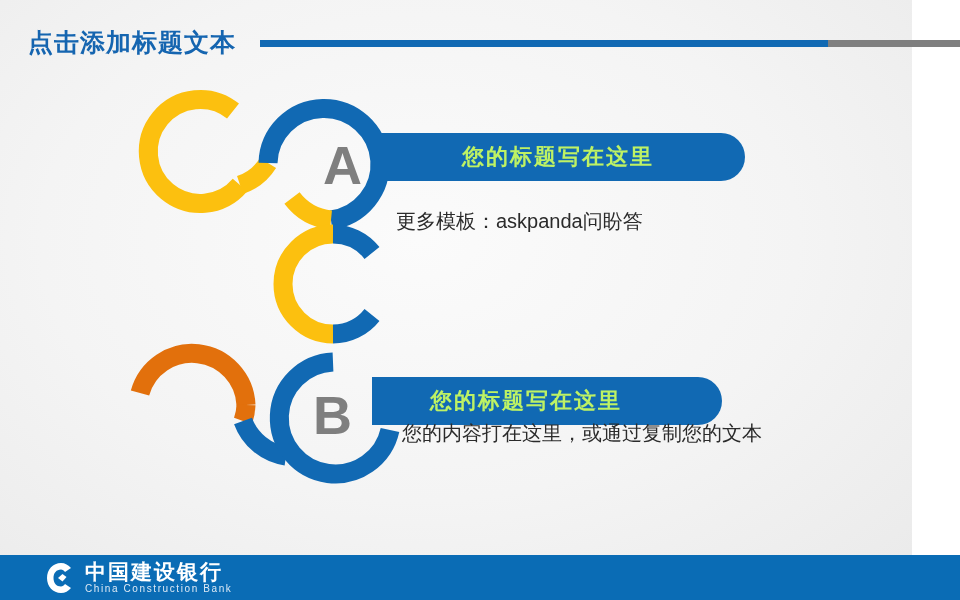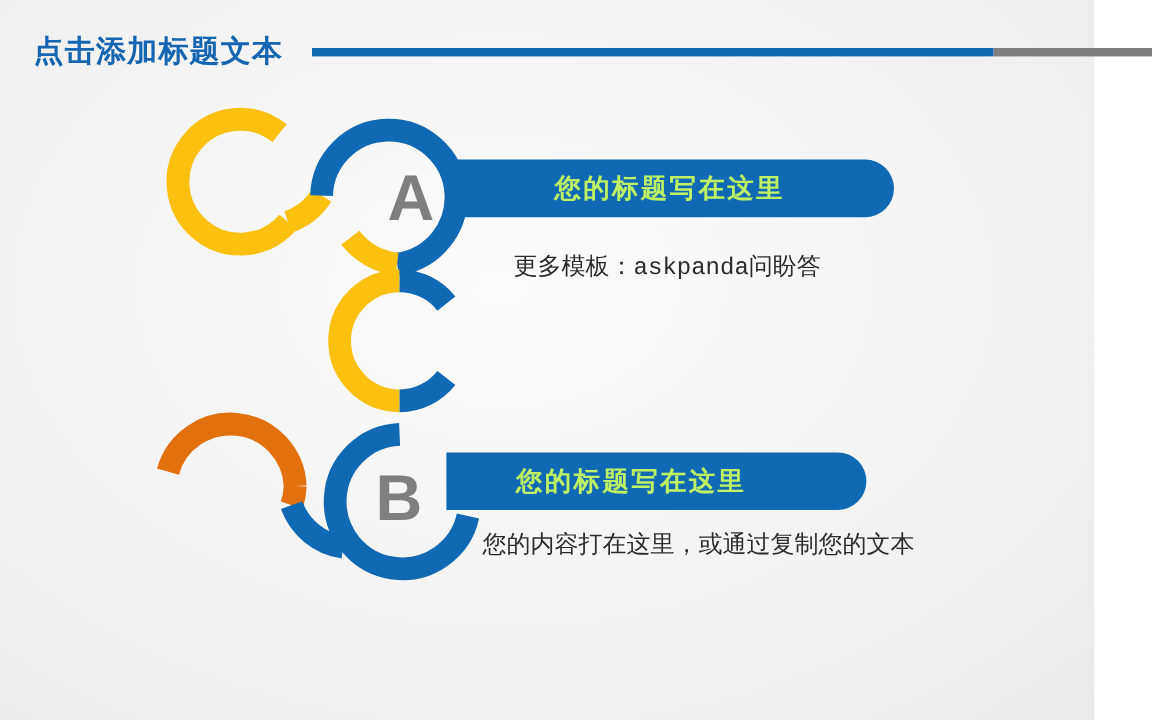--- a/index.html
+++ b/index.html
@@ -65,22 +65,22 @@
   #banner-b { left:372px; top:377px; width:350px; }
   #banner-b .banner-label { margin-left:58px; }
 
   
   .body-text {
     position:absolute;
     font-size:20px;
     color:#2b2b2b;
     white-space:nowrap;
   }
-  #body-a { left:428px; top:208px;font-family:Liberation Mono, monospace; }
-  #body-b { left:402px; top:440px; }
+  #body-a { left:396px; top:208px; }
+  #body-b { left:402px; top:420px; }
 
   
   .ring-letter {
     position:absolute;
     font-size:54px; font-weight:bold;
     color:#7f7f7f;
     line-height:1;
   }
   #letter-a { left:323px; top:138px; }
   #letter-b { left:313px; top:388px; }
@@ -220,14 +220,27 @@
   </div>
   <div class="ring-letter" id="letter-a">A</div>
   <div class="body-text" id="body-a">更多模板：askpanda问盼答</div>
 
   <div class="banner" id="banner-b">
     <span class="banner-label">您的标题写在这里</span>
   </div>
   <div class="ring-letter" id="letter-b">B</div>
   <div class="body-text" id="body-b">您的内容打在这里，或通过复制您的文本</div>
 
+  <div id="footer-bar">
+    <svg id="ccb-logo-icon" viewBox="0 0 60 64">
+      <path d="M30 2 C14 2 2 15 2 32 C2 49 14 62 30 62 C38 62 45 58 50 52
+               L38 44 C36 47 33 49 30 49 C21 49 15 42 15 32 C15 22 21 15 30 15
+               C33 15 36 17 38 20 L50 12 C45 6 38 2 30 2 Z" fill="#ffffff"></path>
+      <path d="M31 20 L45 30 L31 44 L17 32 Z" fill="#0a6cb5"></path>
+      <path d="M33 24 L41 30 L33 39 L24 32 Z" fill="#ffffff"></path>
+    </svg>
+    <div id="ccb-logo-text">
+      <span id="ccb-name-cn">中国建设银行</span>
+      <span id="ccb-name-en">China Construction Bank</span>
+    </div>
+  </div>
 
 </div>
 
 </body></html>

